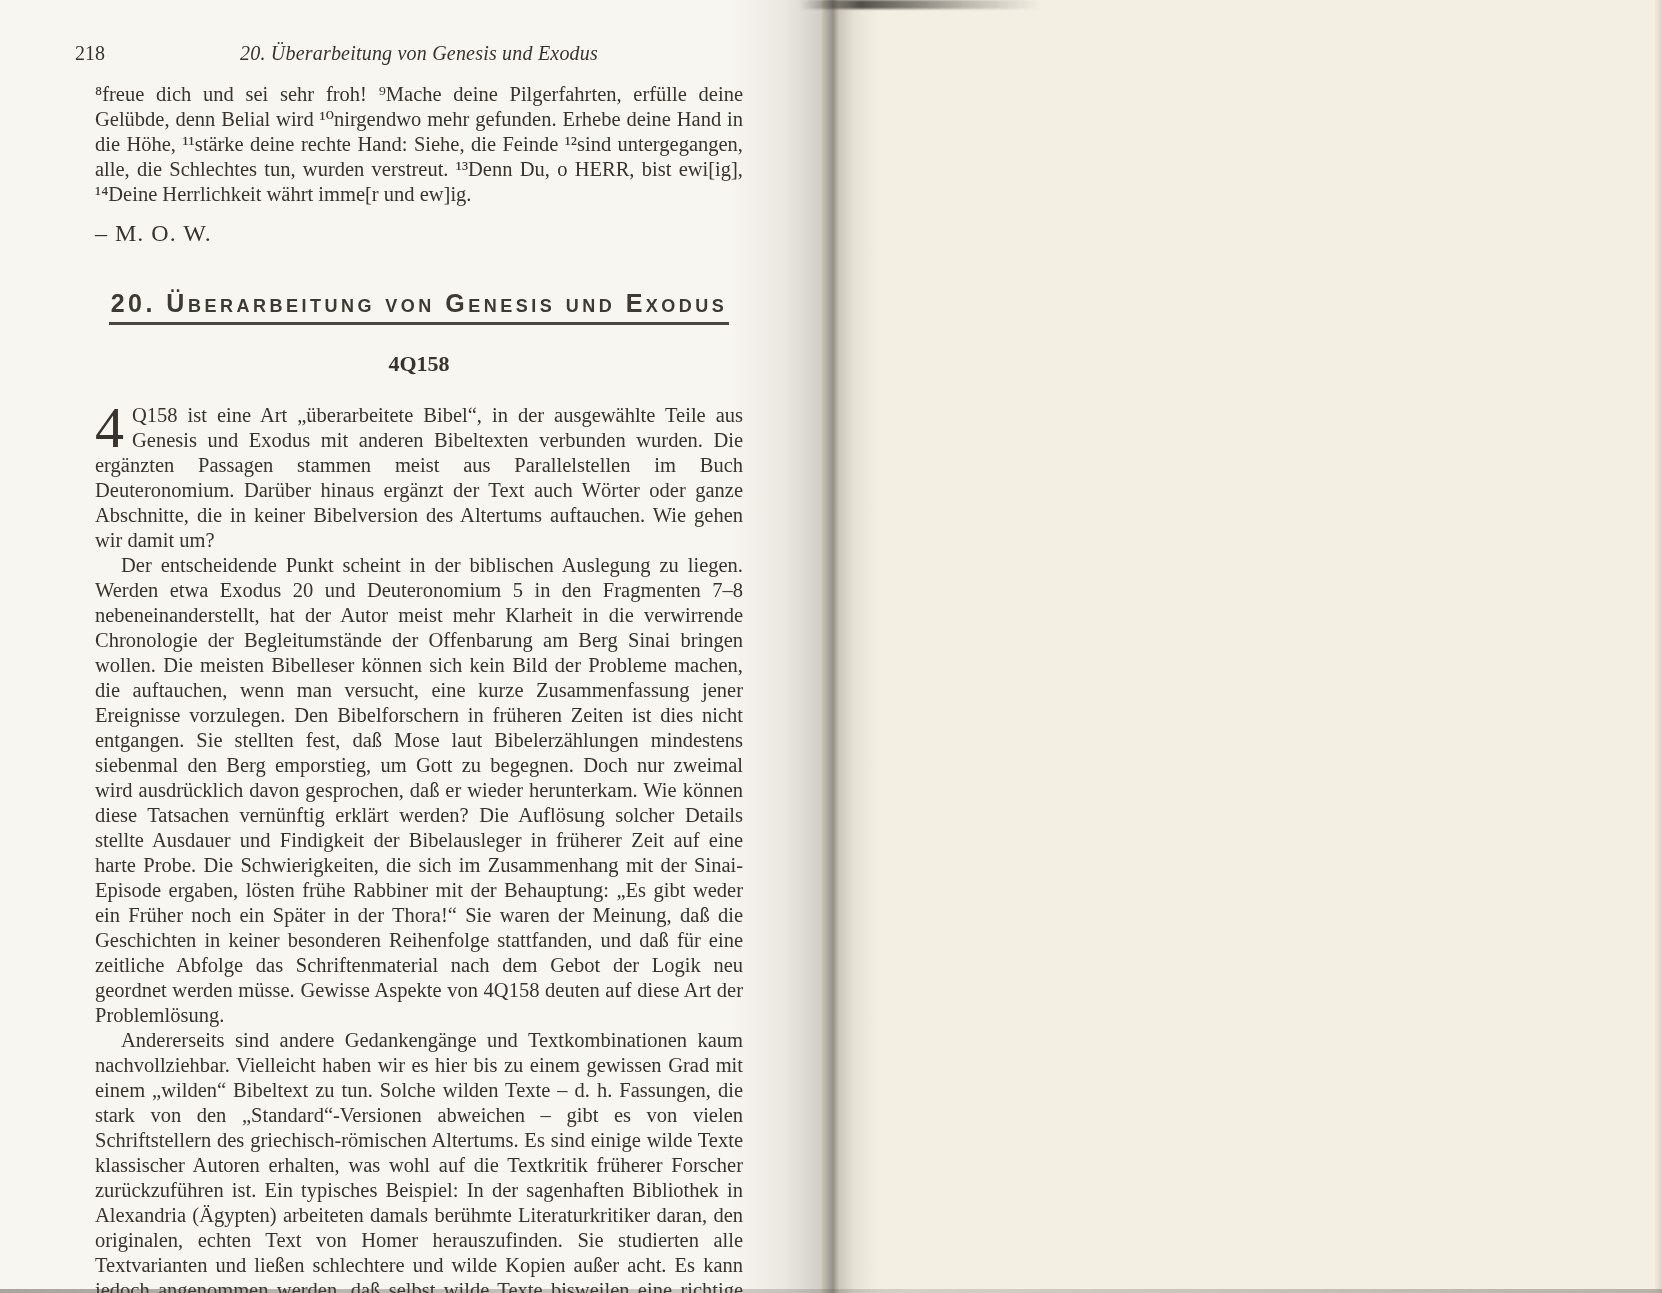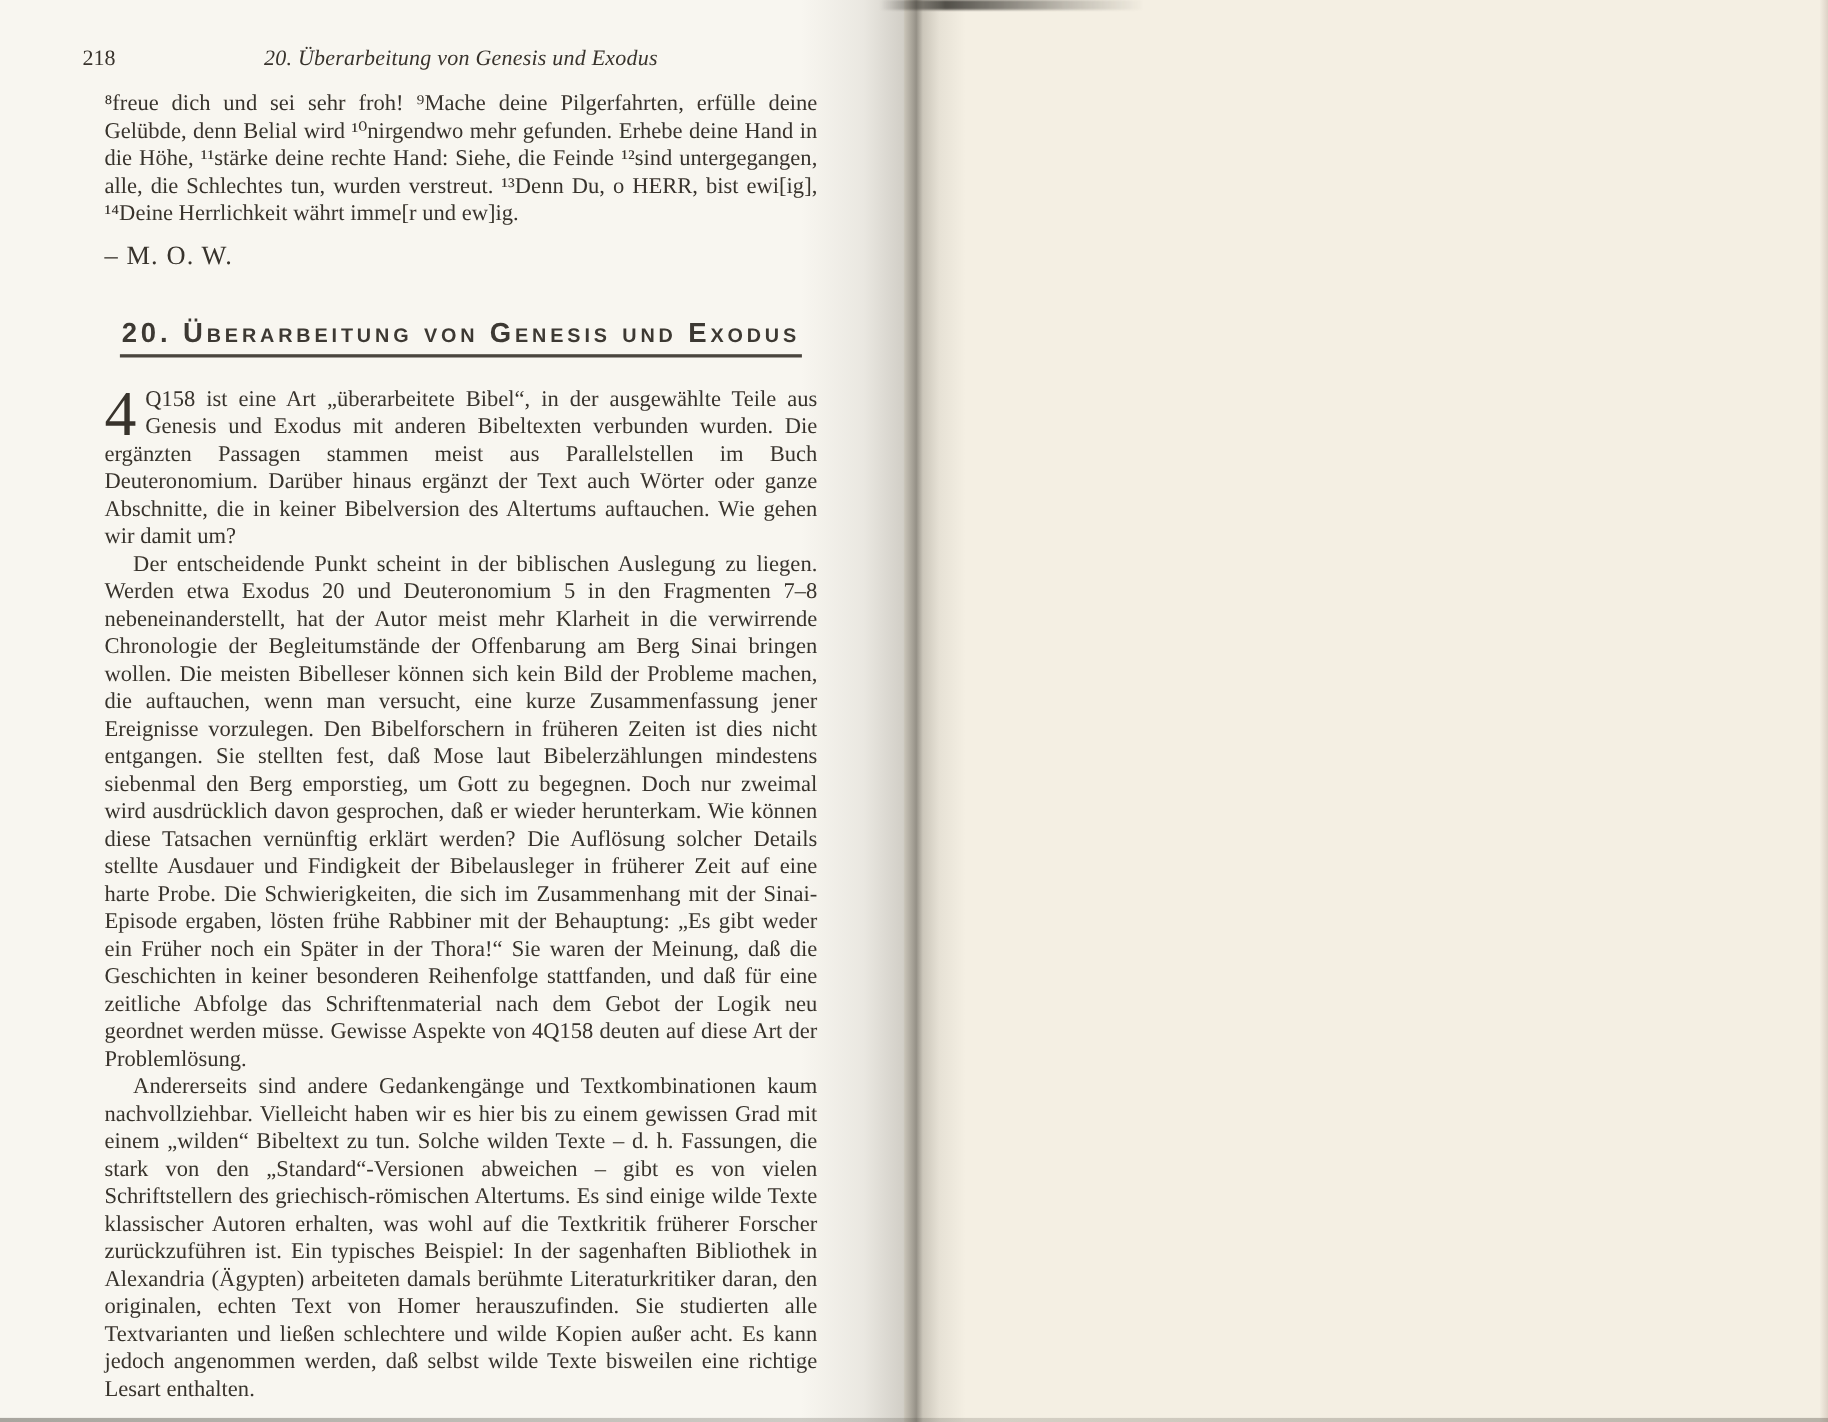--- a/index.html
+++ b/index.html
@@ -86,20 +86,21 @@
       </div>
 
       <p class="body excerpt">⁸freue dich und sei sehr froh! ⁹Mache deine Pilgerfahrten, erfülle deine Gelübde, denn Belial wird ¹⁰nirgendwo mehr gefunden. Erhebe deine Hand in die Höhe, ¹¹stärke deine rechte Hand: Siehe, die Feinde ¹²sind untergegangen, alle, die Schlechtes tun, wurden verstreut. ¹³Denn Du, o HERR, bist ewi[ig], ¹⁴Deine Herrlichkeit währt imme[r und ew]ig.</p>
 
       <p class="attribution">– M. O. W.</p>
 
       <div class="sechead-wrap">
         <span class="sechead">20. Überarbeitung von Genesis und Exodus</span>
       </div>
 
+      <div class="subhead">4Q158</div>
 
       <p class="body first"><span class="dropcap">4</span><span>Q158 ist eine Art „überarbeitete Bibel“, in der ausgewählte Teile aus Genesis und Exodus mit anderen Bibeltexten verbunden wurden. Die ergänzten Passagen stammen meist aus Parallelstellen im Buch Deuteronomium. Darüber hinaus ergänzt der Text auch Wörter oder ganze Abschnitte, die in keiner Bibelversion des Altertums auftauchen. Wie gehen wir damit um?</span></p>
 
       <p class="body indent">Der entscheidende Punkt scheint in der biblischen Auslegung zu liegen. Werden etwa Exodus 20 und Deuteronomium 5 in den Fragmenten 7–8 nebeneinanderstellt, hat der Autor meist mehr Klarheit in die verwirrende Chronologie der Begleitumstände der Offenbarung am Berg Sinai bringen wollen. Die meisten Bibelleser können sich kein Bild der Probleme machen, die auftauchen, wenn man versucht, eine kurze Zusammenfassung jener Ereignisse vorzulegen. Den Bibelforschern in früheren Zeiten ist dies nicht entgangen. Sie stellten fest, daß Mose laut Bibelerzählungen mindestens siebenmal den Berg emporstieg, um Gott zu begegnen. Doch nur zweimal wird ausdrücklich davon gesprochen, daß er wieder herunterkam. Wie können diese Tatsachen vernünftig erklärt werden? Die Auflösung solcher Details stellte Ausdauer und Findigkeit der Bibelausleger in früherer Zeit auf eine harte Probe. Die Schwierigkeiten, die sich im Zusammenhang mit der Sinai-Episode ergaben, lösten frühe Rabbiner mit der Behauptung: „Es gibt weder ein Früher noch ein Später in der Thora!“ Sie waren der Meinung, daß die Geschichten in keiner besonderen Reihenfolge stattfanden, und daß für eine zeitliche Abfolge das Schriftenmaterial nach dem Gebot der Logik neu geordnet werden müsse. Gewisse Aspekte von 4Q158 deuten auf diese Art der Problemlösung.</p>
 
       <p class="body indent">Andererseits sind andere Gedankengänge und Textkombinationen kaum nachvollziehbar. Vielleicht haben wir es hier bis zu einem gewissen Grad mit einem „wilden“ Bibeltext zu tun. Solche wilden Texte – d. h. Fassungen, die stark von den „Standard“-Versionen abweichen – gibt es von vielen Schriftstellern des griechisch-römischen Altertums. Es sind einige wilde Texte klassischer Autoren erhalten, was wohl auf die Textkritik früherer Forscher zurückzuführen ist. Ein typisches Beispiel: In der sagenhaften Bibliothek in Alexandria (Ägypten) arbeiteten damals berühmte Literaturkritiker daran, den originalen, echten Text von Homer herauszufinden. Sie studierten alle Textvarianten und ließen schlechtere und wilde Kopien außer acht. Es kann jedoch angenommen werden, daß selbst wilde Texte bisweilen eine richtige Lesart enthalten.</p>
     </div>
   </div>
 
   <div class="page page-right">

